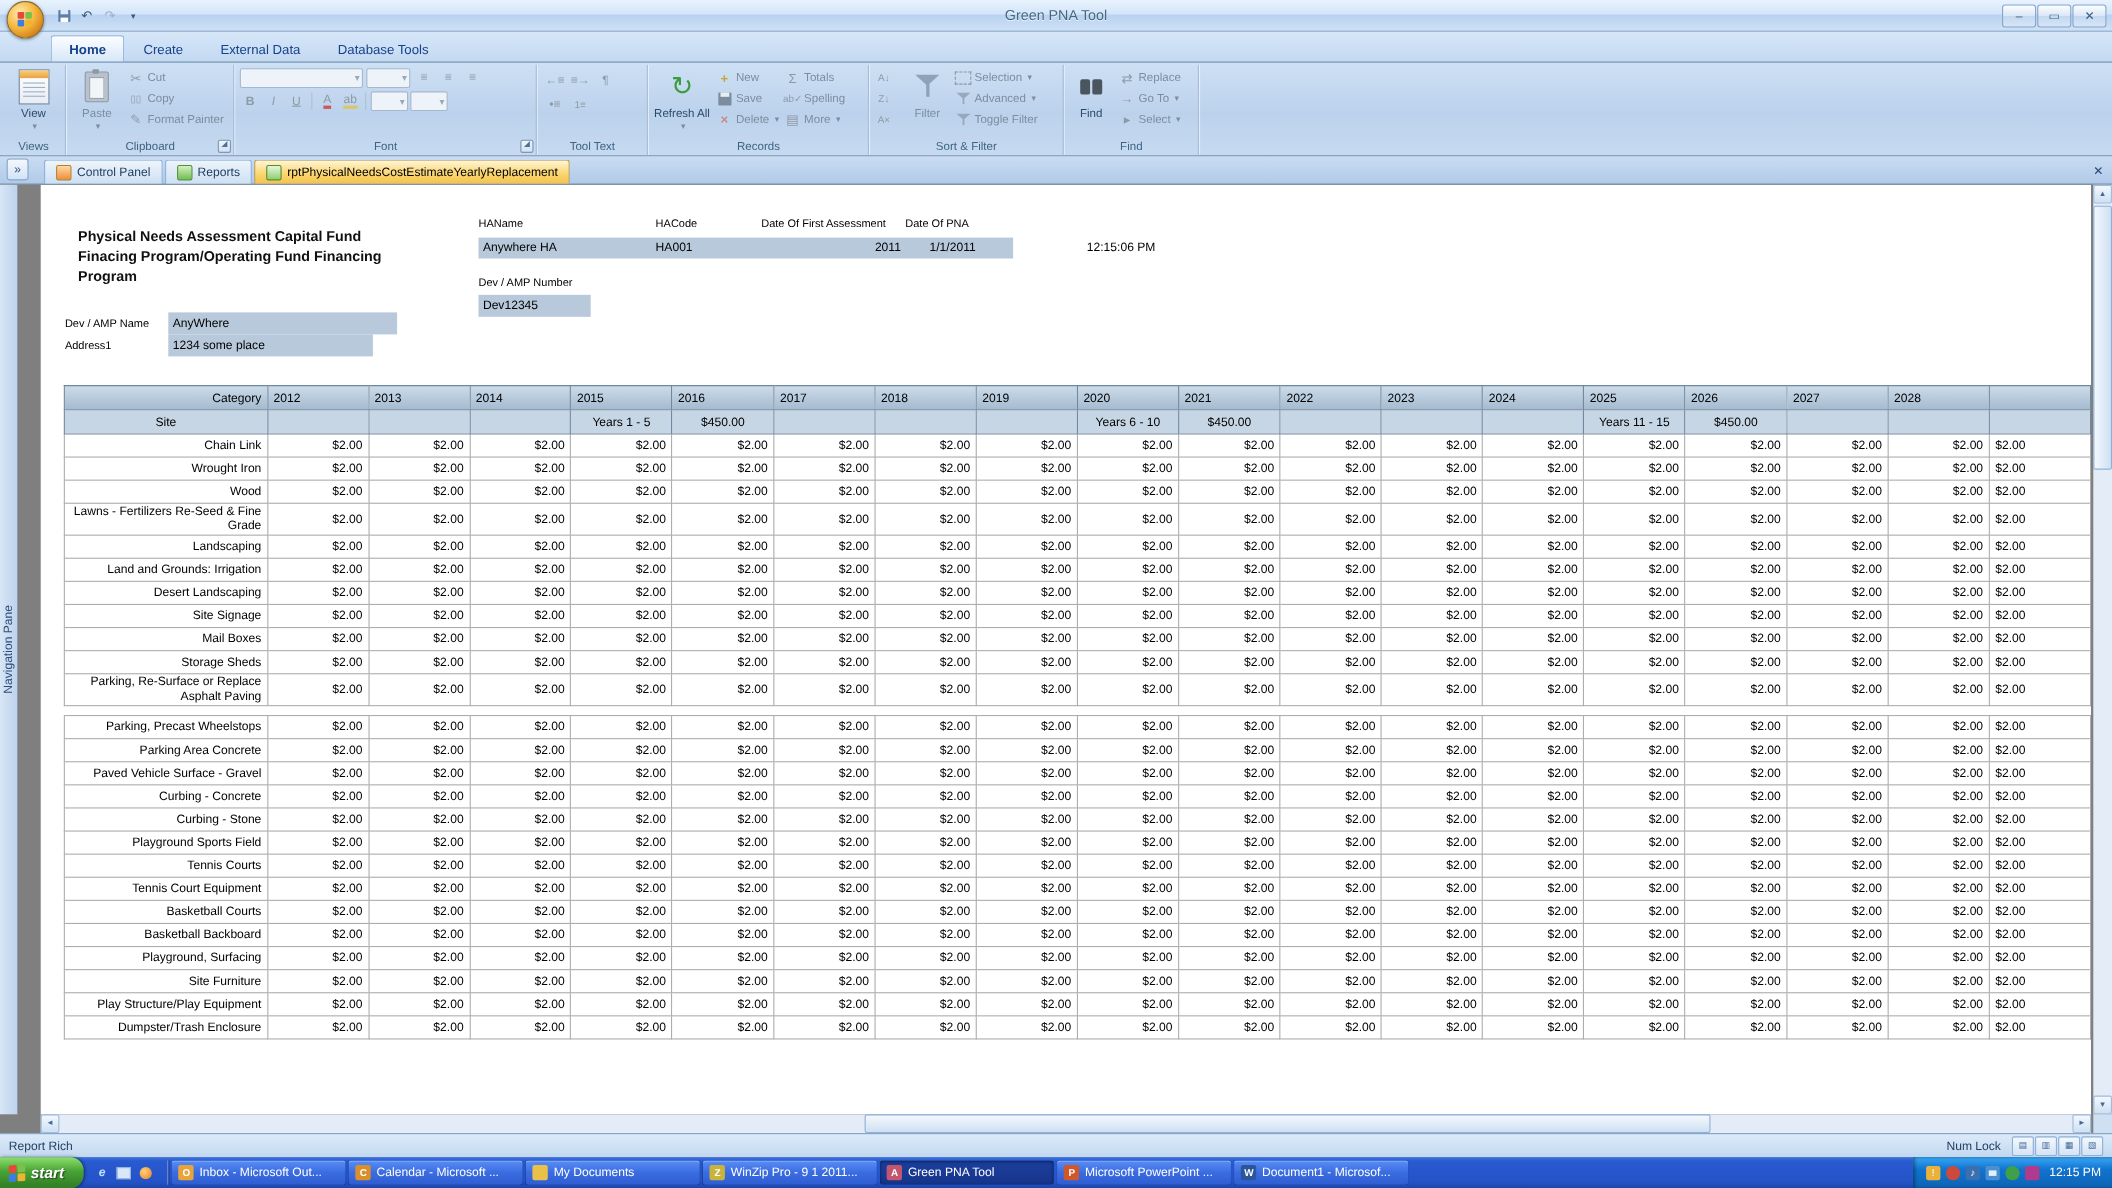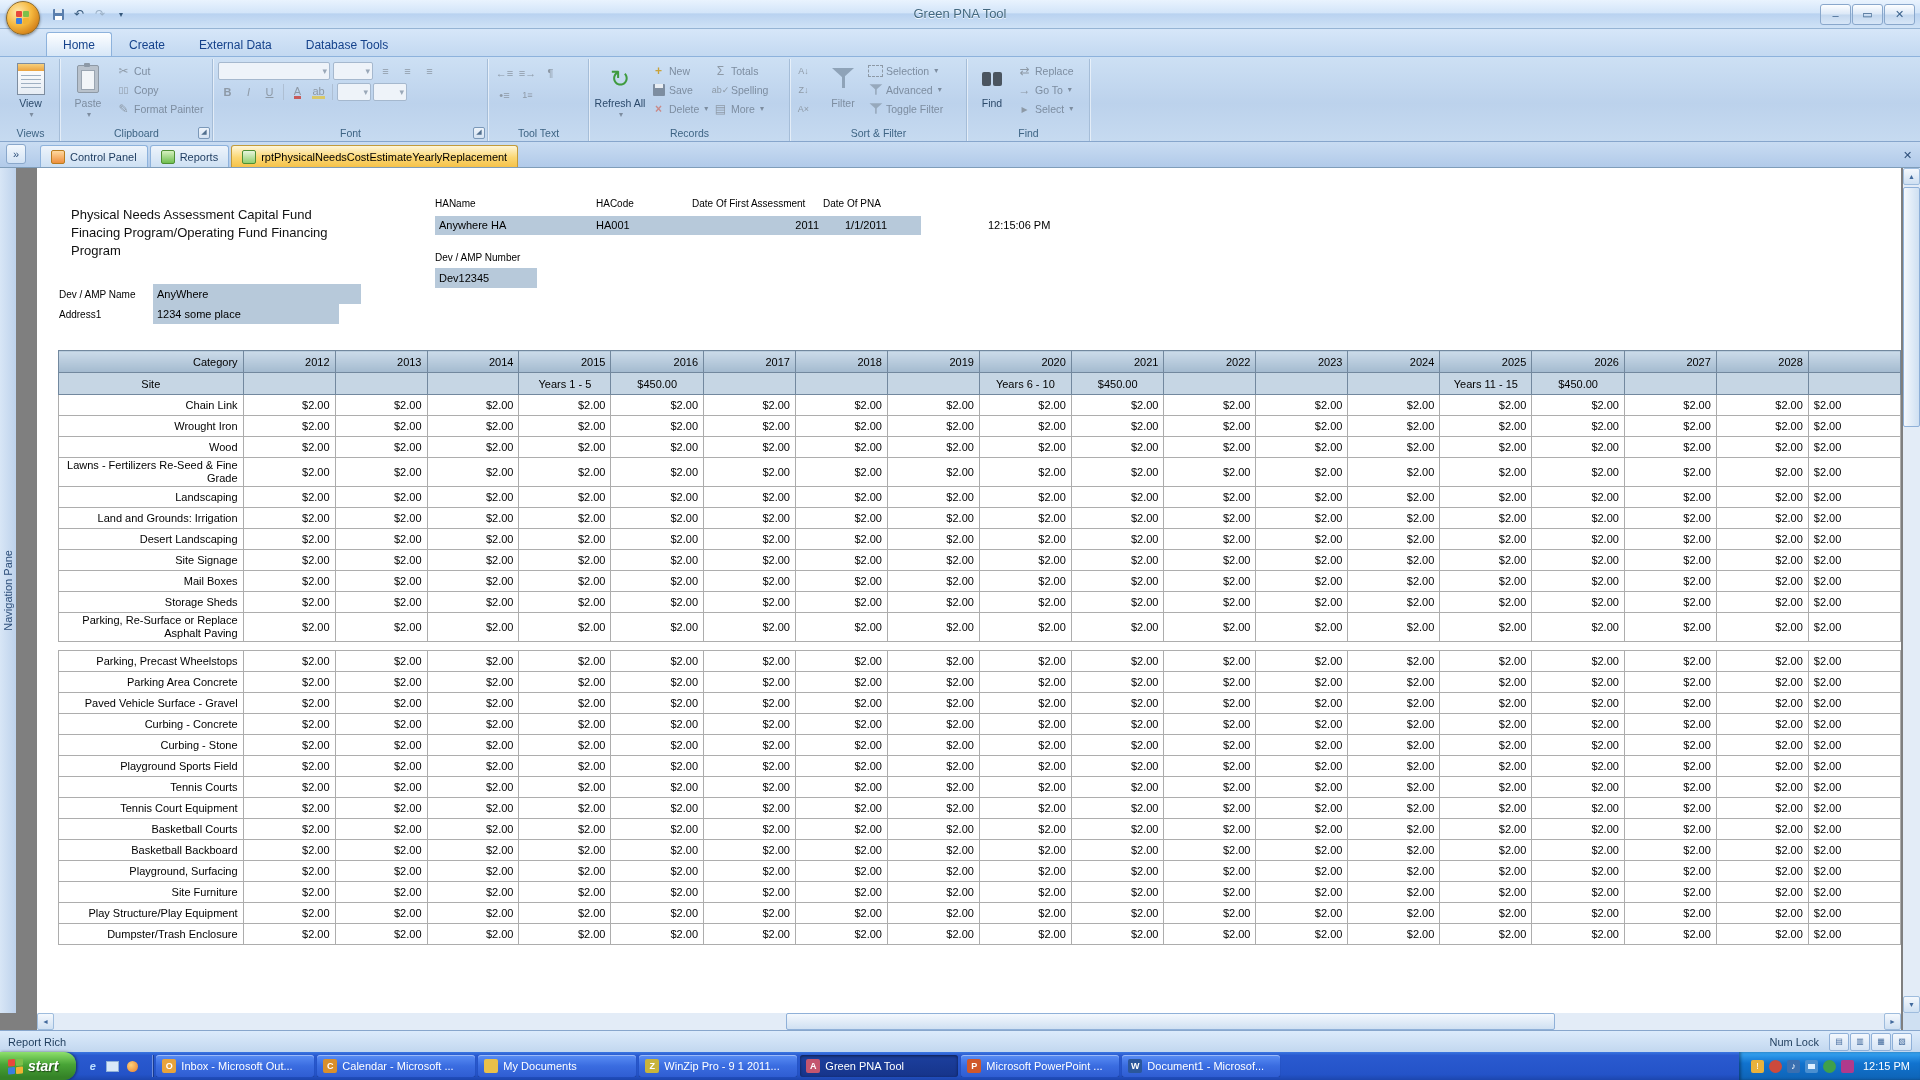--- a/index.html
+++ b/index.html
@@ -13,21 +13,21 @@
   .qbtn{width:20px;height:20px;display:flex;align-items:center;justify-content:center;font-size:12px;color:#35587c;border-radius:3px}
   .qfloppy{width:11px;height:11px;background:#5a7fae;position:relative;border-radius:1px}
   .qfloppy:before{content:"";position:absolute;left:2px;top:0;width:7px;height:4px;background:#dfe9f4}
   .qfloppy:after{content:"";position:absolute;left:2px;bottom:0;width:7px;height:4px;background:#fff}
   .title-text{position:absolute;left:0;right:0;top:0;height:28px;line-height:28px;text-align:center;font-size:13px;color:#43687f;text-shadow:0 1px 0 rgba(255,255,255,.8)}
   .winctl{position:absolute;right:5px;top:4px;display:flex;gap:1px;z-index:60}
   .wbtn{width:29px;height:19px;border:1px solid #89a7cb;border-radius:3px;background:linear-gradient(#fdfeff,#dbe8f7 48%,#c3d7ee 52%,#d7e6f7);display:flex;align-items:center;justify-content:center;font-size:11px;color:#3b628c}
   
   .ribbontabs{position:absolute;left:0;top:28px;right:0;height:28px;background:linear-gradient(#d7e7f9,#c3d9f1);display:flex;align-items:flex-end;padding-left:46px;box-sizing:border-box}
   .rtab{padding:5px 16px 4px;font-size:12px;color:#15428b;margin-top:2px;border:1px solid transparent;border-bottom:none;border-radius:3px 3px 0 0}
-  .rtab.active{background:linear-gradient(#fdfeff,#e6f0fb 60%,#d7e7f7);border-color:#8db2dc;font-weight:normal}
+  .rtab.active{background:linear-gradient(#fdfeff,#e6f0fb 60%,#d7e7f7);border-color:#8db2dc;font-weight:bold}
   
   .ribbon{position:absolute;left:0;top:56px;right:0;height:86px;background:linear-gradient(#cde0f4 0%,#bcd2ec 55%,#c6daf0 100%);border-top:1px solid #8db2dc;border-bottom:1px solid #87a6cc;display:flex;padding:2px 0 0 2px;box-sizing:border-box}
   .rgroup{position:relative;display:flex;flex-direction:column;border-right:1px solid #a5bdd8;box-shadow:1px 0 0 rgba(255,255,255,.55);margin-right:1px;box-sizing:border-box}
   .rgc{flex:1;display:flex;align-items:flex-start;padding:1px 2px}
   .rcaption{height:15px;line-height:15px;font-size:10.5px;color:#3e6484;text-align:center;position:relative}
   .launcher{position:absolute;right:2px;bottom:2px;width:10px;height:10px;border:1px solid #7b98b8;border-radius:2px;font-size:7px;line-height:8px;text-align:center;color:#52708f;background:linear-gradient(#eef4fb,#d4e2f2)}
   .bigbtn{display:flex;flex-direction:column;align-items:center;justify-content:flex-start;font-size:10.5px;color:#7d8da0;text-align:center;padding:2px 2px;border-radius:3px;line-height:11px}
   .bigbtn .bico{height:34px;display:flex;align-items:center;justify-content:center;margin-bottom:2px}
   .bigbtn.enabled{color:#2c4a6b}
   .smallcol{display:flex;flex-direction:column;justify-content:flex-start;gap:2px;padding-top:2px}
@@ -65,31 +65,31 @@
   .tabic.t0{background:linear-gradient(#ffd9a0,#ee8f3d);border:1px solid #b97c1f}
   .tabic.t1{background:linear-gradient(#d6f0c0,#6fbf4f);border:1px solid #4e8f34}
   .tabic.t2{background:linear-gradient(#e8f5dc,#8fcf6f);border:1px solid #4e8f34}
   .tabclose{margin-left:auto;width:17px;height:17px;margin-bottom:3px;display:flex;align-items:center;justify-content:center;font-size:11px;color:#2d4e79}
   
   .content{position:absolute;left:0;top:168px;right:0;height:862px;background:#7f7f7f}
   .navstrip{position:absolute;left:0;top:0;width:16px;height:845px;background:linear-gradient(90deg,#d8e6f6,#bdd2ec);border-right:1px solid #89a8cf;display:flex;align-items:center;justify-content:center}
   .vtext{writing-mode:vertical-rl;transform:rotate(180deg);font-size:11px;color:#2d4e79;white-space:nowrap}
   .canvas{position:absolute;left:16px;top:0;width:1885px;height:845px;background:#7f7f7f;overflow:hidden}
   .page{position:absolute;left:21px;top:0;width:1864px;height:845px;background:#fff;overflow:hidden}
-  .rpt-title{position:absolute;left:34px;top:38px;width:292px;font-size:13px;font-weight:normal;color:#111;line-height:18px}
+  .rpt-title{position:absolute;left:34px;top:38px;width:292px;font-size:13px;font-weight:bold;color:#111;line-height:18px}
   .flabel{position:absolute;font-size:10px;color:#000;white-space:nowrap}
   .hstrip{position:absolute;left:398px;top:48px;width:486px;height:19px;background:#b7c9da}
   .hstrip span{position:absolute;top:3px;font-size:11px;color:#000;white-space:nowrap}
   .hl-box{position:absolute;background:#b7c9da;font-size:11px;color:#000;display:flex;align-items:center;padding-left:4px;box-sizing:border-box}
   .rtime{position:absolute;left:951px;top:51px;font-size:11px;color:#000}
   
   .tablewrap{position:absolute;left:21px;top:182px}
   table{border-collapse:collapse;table-layout:fixed;font-size:11px;color:#000}
   th,td{box-sizing:border-box;padding:1px 5px;overflow:hidden}
-  thead tr.hdr th{background:linear-gradient(#ccdbe9,#a3bacf);border:1px solid #72889e;font-weight:normal;text-align:right;height:22px}
+  thead tr.hdr th{background:linear-gradient(#ccdbe9,#a3bacf);border:1px solid #72889e;font-weight:normal;text-align:left;height:22px}
   thead tr.hdr th.cat{text-align:right}
   tr.sub td{background:#c6d6e4;border:1px solid #72889e;text-align:center;height:22px}
   tbody td{border:1px solid #adadad;height:21px;line-height:13px}
   td.money{text-align:right}
   td.money.partial{text-align:left}
   td.catcell{text-align:right}
   tr.gap td{border-left:none;border-right:none;border-top:1px solid #adadad;border-bottom:1px solid #adadad;height:9px;background:#fff}
   
   .hscroll{position:absolute;left:37px;bottom:0;width:1864px;height:17px;background:#e3ecf7;display:flex}
   .harrow{width:17px;height:17px;background:linear-gradient(#f4f8fd,#cfe0f2);border:1px solid #9ebcdd;box-sizing:border-box;display:flex;align-items:center;justify-content:center;font-size:7px;color:#41699c;border-radius:2px;flex:none}

